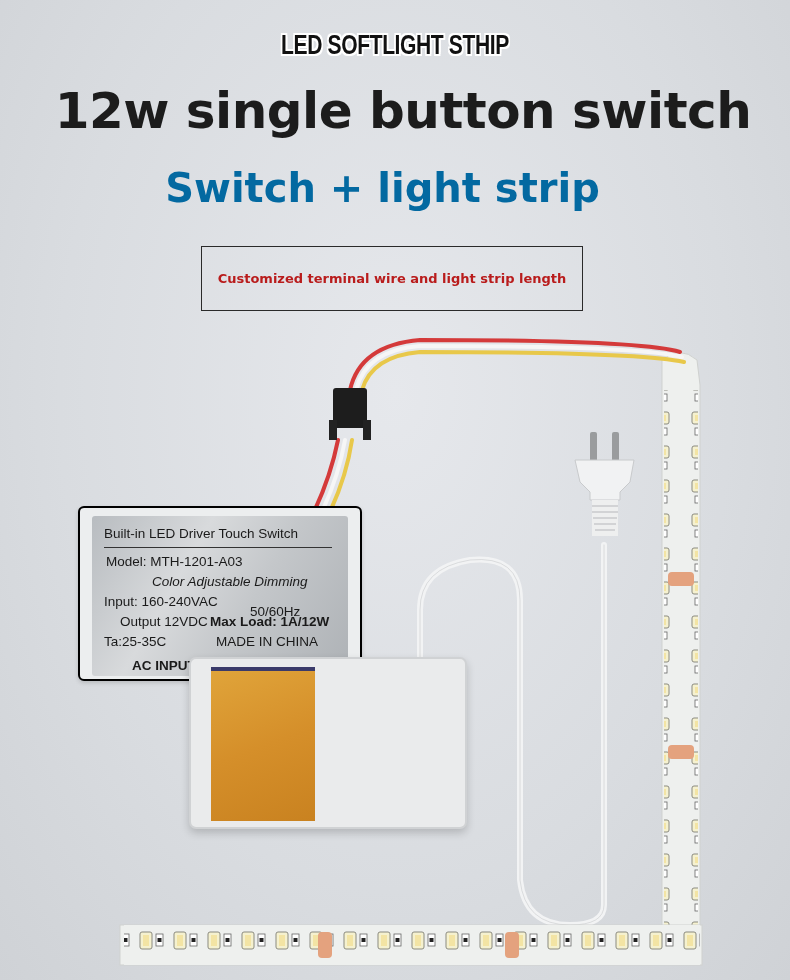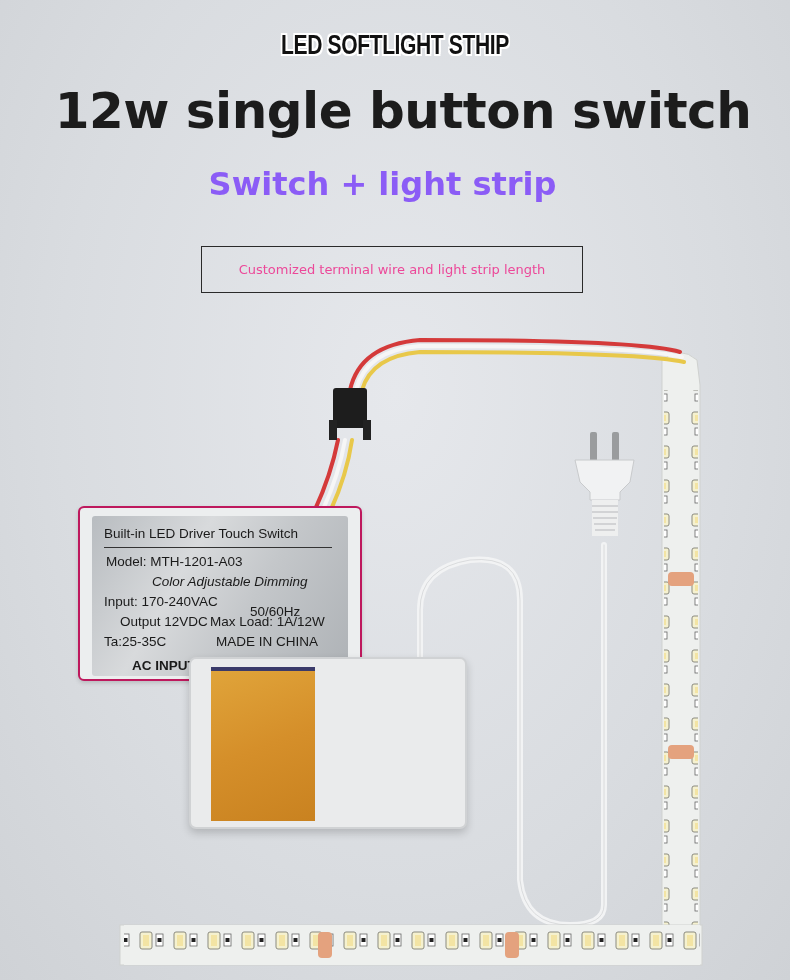--- a/index.html
+++ b/index.html
@@ -14,33 +14,33 @@
     letter-spacing:-0.5px; color:#111; transform:scaleX(0.78);
     text-shadow: 2px 0 #fff, -2px 0 #fff, 0 2px #fff, 0 -2px #fff, 2px 2px #fff, -2px -2px #fff, 2px -2px #fff, -2px 2px #fff;
   }
   .title {
     position:absolute; left:0; right:0; top:82px; text-align:center;
     font-family:"DejaVu Sans", sans-serif; font-weight:bold; font-size:50px; color:#1c1c1c;
     letter-spacing:-0.5px; padding-right:20px;margin-left:36px;
   }
   .subtitle {
     position:absolute; left:0; right:0; top:165px; text-align:center;
-    font-family:"DejaVu Sans", sans-serif; font-weight:bold; font-size:32px; color:#8b5cf6;
+    font-family:"DejaVu Sans", sans-serif; font-weight:bold; font-size:40px; color:#0369a1;
     padding-right:25px;
   }
   .note-box {
-    position:absolute; left:201px; top:246px; width:382px; height:47px;
+    position:absolute; left:201px; top:246px; width:382px; height:65px;
     border:1.5px solid #2a2a2a; box-sizing:border-box;
     display:flex; align-items:center; justify-content:center;
-    font-family:"DejaVu Sans", sans-serif; font-weight:normal; font-size:13px; color:#ec4899;
+    font-family:"DejaVu Sans", sans-serif; font-weight:bold; font-size:13px; color:#b91c1c;
   }
   svg.scene { position:absolute; left:0; top:0; }
   .label-card {
     position:absolute; left:78px; top:506px; width:284px; height:175px;
-    background:#eceeef; border:2px solid #be185d; border-radius:6px; box-sizing:border-box;
+    background:#eceeef; border:2px solid #000000; border-radius:6px; box-sizing:border-box;
     box-shadow: 0 2px 4px rgba(0,0,0,0.15);
   }
   .label-plate {
     position:absolute; left:12px; top:8px; width:256px; height:160px;
     background: linear-gradient(120deg, #b8bcc0 0%, #d8dadc 35%, #c4c7ca 60%, #aeb2b6 100%);
     border-radius:3px; color:#1a1a1a;
     font-family:"Liberation Sans", sans-serif; font-size:13.5px; line-height:20px;
   }
   .label-plate .row { position:absolute; white-space:nowrap; }
   .label-plate .hr { position:absolute; left:12px; top:31px; width:228px; height:1px; background:#333; }
@@ -128,24 +128,24 @@
     <rect x="363" y="420" width="8" height="20" fill="#222"></rect>
   </g>
 </svg>
 
 <div class="label-card">
   <div class="label-plate">
     <div class="row" style="left:12px; top:8px;">Built-in LED Driver Touch Switch</div>
     <div class="hr"></div>
     <div class="row" style="left:14px; top:36px;">Model: MTH-1201-A03</div>
     <div class="row" style="left:60px; top:56px;font-style:italic;">Color Adjustable Dimming</div>
-    <div class="row" style="left:12px; top:76px;">Input: 170-240VAC</div>
+    <div class="row" style="left:12px; top:76px;">Input: 160-240VAC</div>
     <div class="row" style="left:158px; top:76px;margin-top:10px;">50/60Hz</div>
     <div class="row" style="left:28px; top:96px;">Output 12VDC</div>
-    <div class="row" style="left:118px; top:96px;">Max Load: 1A/12W</div>
+    <div class="row" style="left:118px; top:96px;font-weight:bold;">Max Load: 1A/12W</div>
     <div class="row" style="left:12px; top:116px;">Ta:25-35C</div>
     <div class="row" style="left:124px; top:116px;">MADE IN CHINA</div>
     <div class="row" style="left:40px; top:140px; font-weight:bold;">AC INPUT</div>
   </div>
 </div>
 
 <div class="box-front">
   <div class="orange-pad"></div>
 </div>
 

